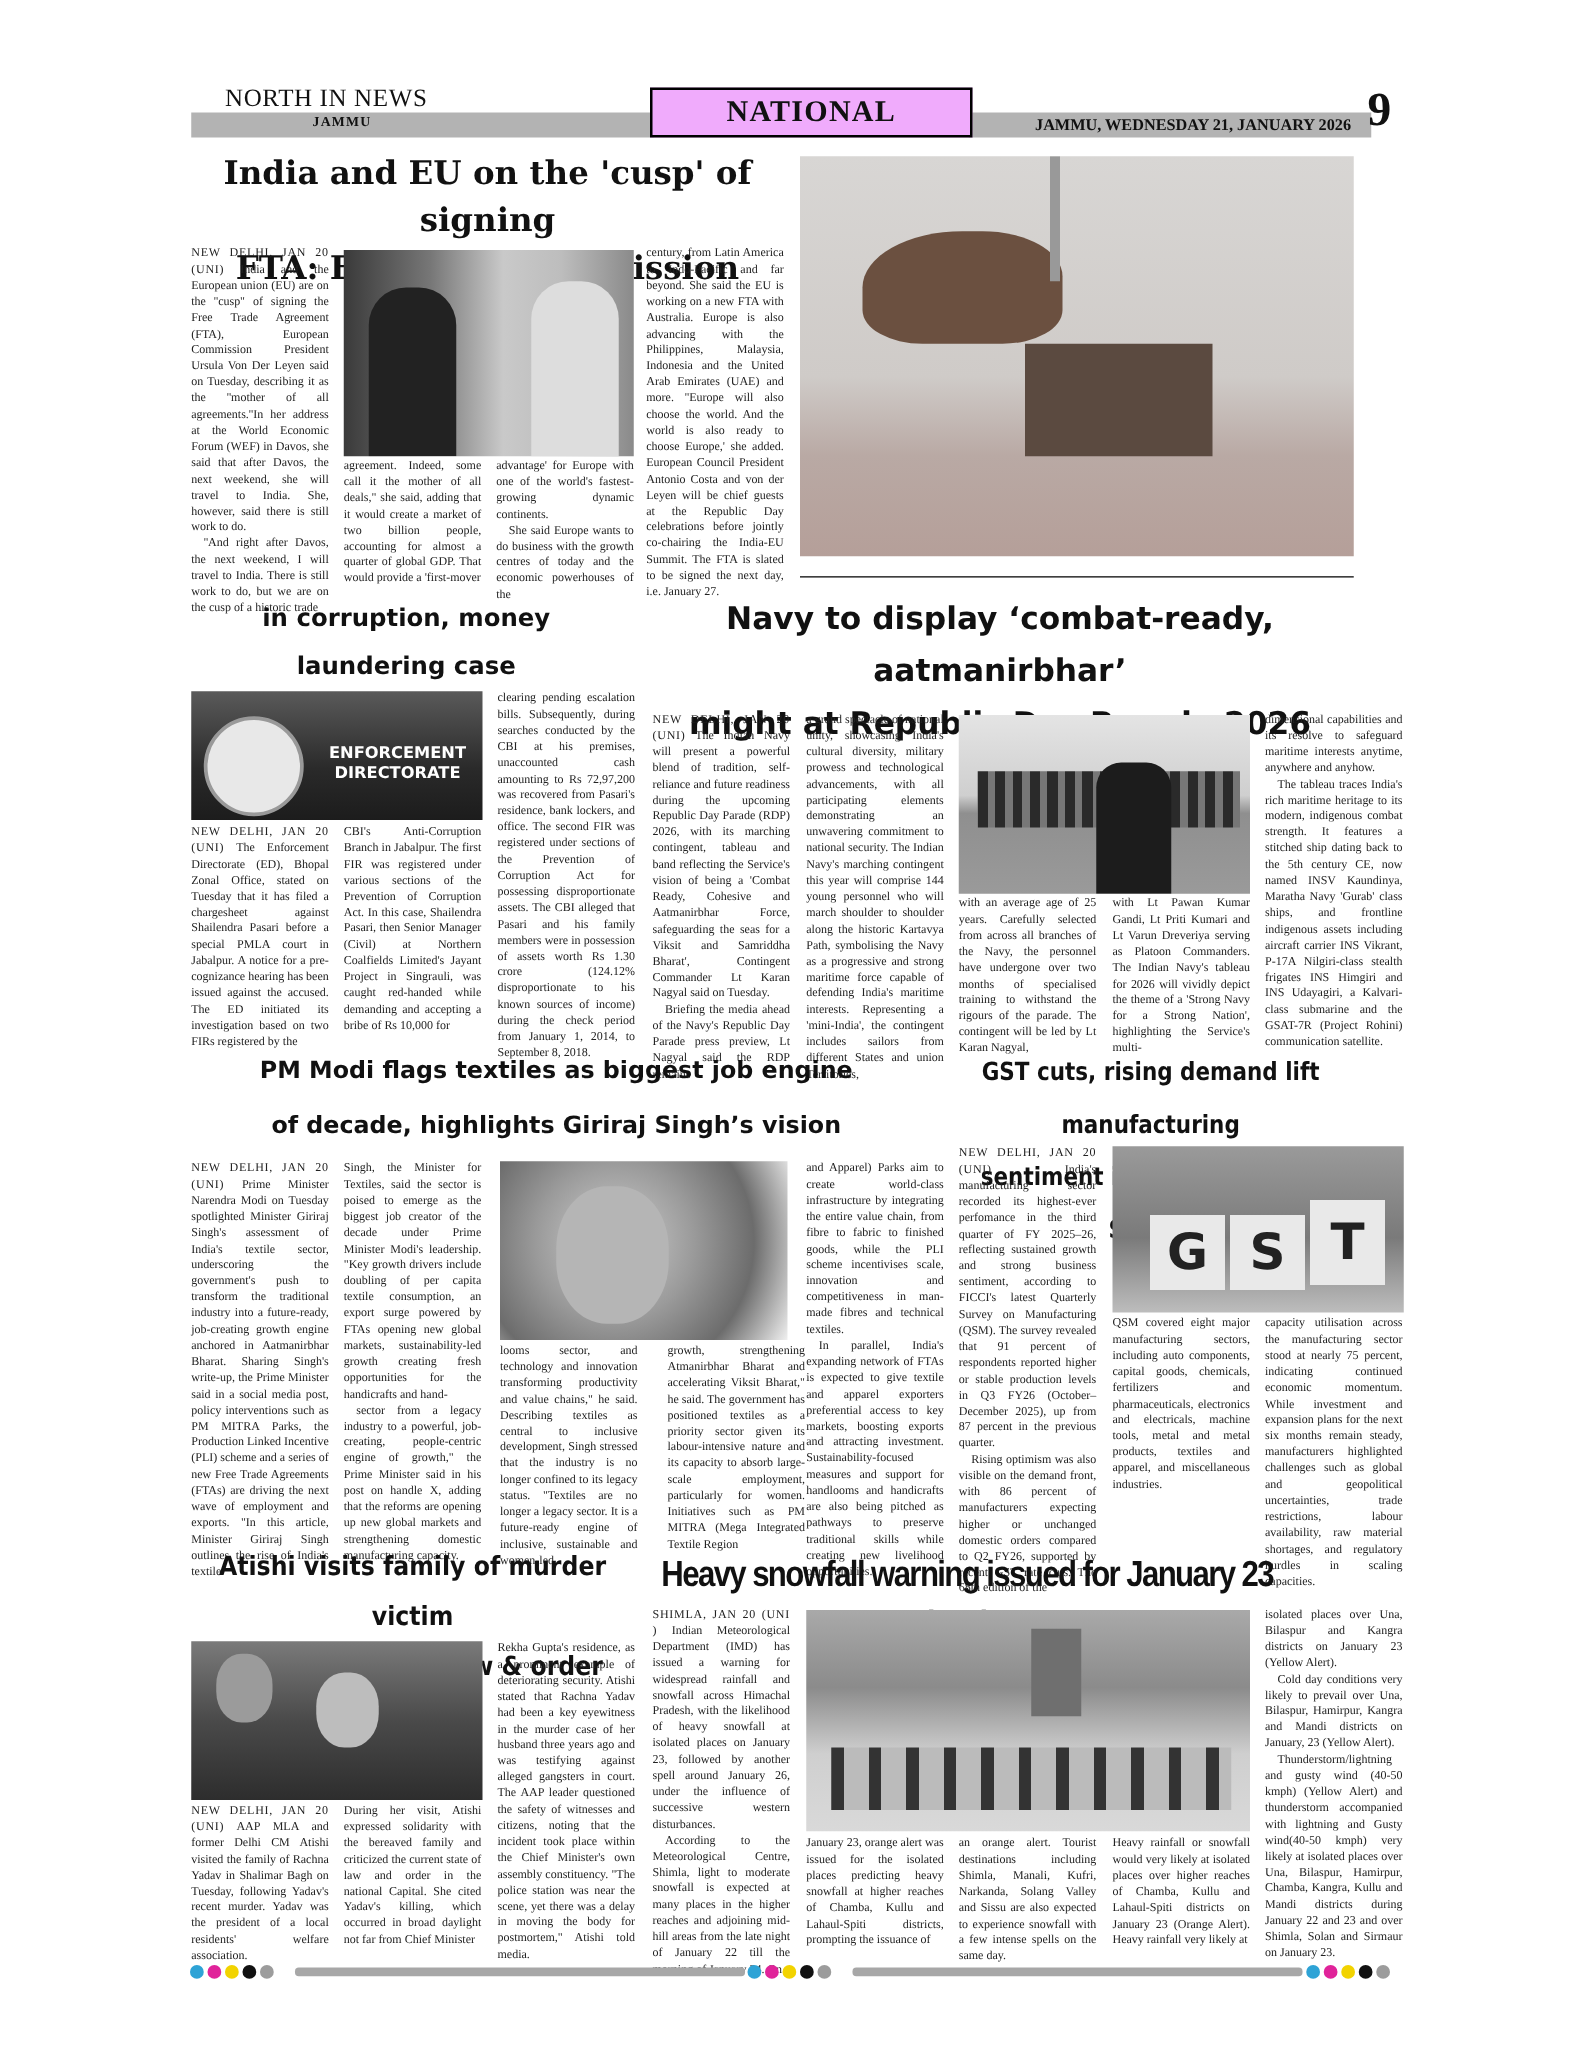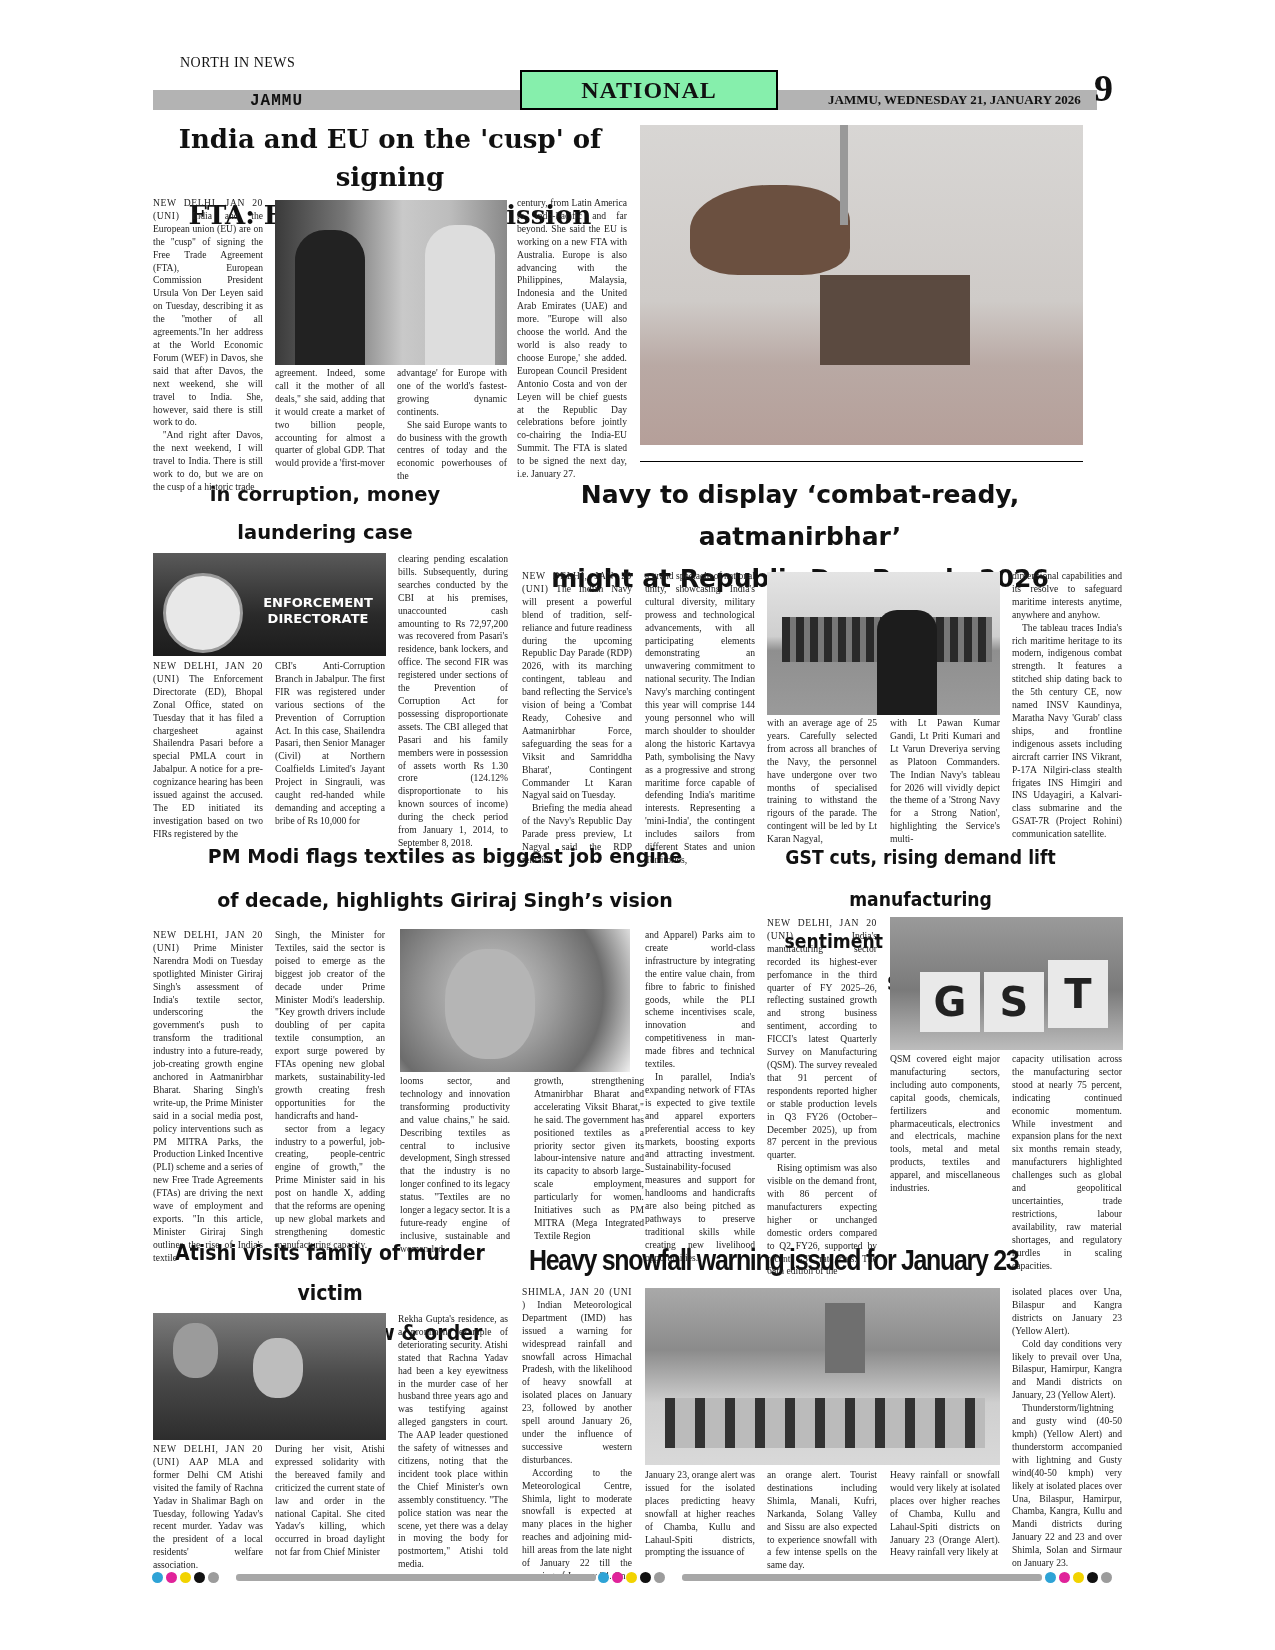--- a/index.html
+++ b/index.html
@@ -1,23 +1,23 @@
 <!DOCTYPE html>
 <html><head>
 <meta charset="utf-8">
 <style>
 *{box-sizing:border-box;margin:0;padding:0}
 body{width:1275px;height:1650px;background:#fff;position:relative;font-family:"Liberation Serif",serif;color:#111;overflow:hidden}
 .abs{position:absolute}
-.masthead-name{left:180px;top:55px;font-size:14px;letter-spacing:0.5px;font-family:"Liberation Serif",serif}
+.masthead-name{left:180px;top:68px;font-size:20px;letter-spacing:0.5px;font-family:"Liberation Serif",serif}
 .bar{top:90px;height:20px;background:#b3b3b3}
 .bar-left{left:153px;width:370px}
 .bar-right{left:775px;width:322px}
-.city{left:250px;top:92px;font-size:16px;font-weight:bold;font-family:Liberation Mono, monospace;letter-spacing:1px}
-.section-box{left:520px;top:70px;width:258px;height:40px;border:2px solid #000;background:#86efac;display:flex;align-items:center;justify-content:center;font-size:24px;font-weight:bold;font-family:"Liberation Serif",serif;letter-spacing:1px}
+.city{left:250px;top:92px;font-size:11px;font-weight:bold;font-family:Liberation Serif, serif;letter-spacing:1px}
+.section-box{left:520px;top:70px;width:258px;height:40px;border:2px solid #000;background:#f0abfc;display:flex;align-items:center;justify-content:center;font-size:24px;font-weight:bold;font-family:"Liberation Serif",serif;letter-spacing:1px}
 .dateline{left:828px;top:92px;font-size:13px;font-weight:bold;font-family:"Liberation Serif",serif}
 .pageno{left:1094px;top:66px;font-size:38px;font-weight:bold;font-family:"Liberation Serif",serif}
 .hl{font-weight:bold;text-align:center;line-height:1.45;color:#111}
 .hl-serif{font-family:"DejaVu Serif",serif}
 .hl-sans{font-family:"DejaVu Sans",sans-serif}
 .col{font-size:9.6px;line-height:12.9px;text-align:justify;font-family:"Liberation Serif",serif;color:#222}
 .col p{text-indent:0}
 .col p+p{text-indent:10px}
 .dl{font-weight:normal;letter-spacing:0.6px}
 .photo{overflow:hidden}

